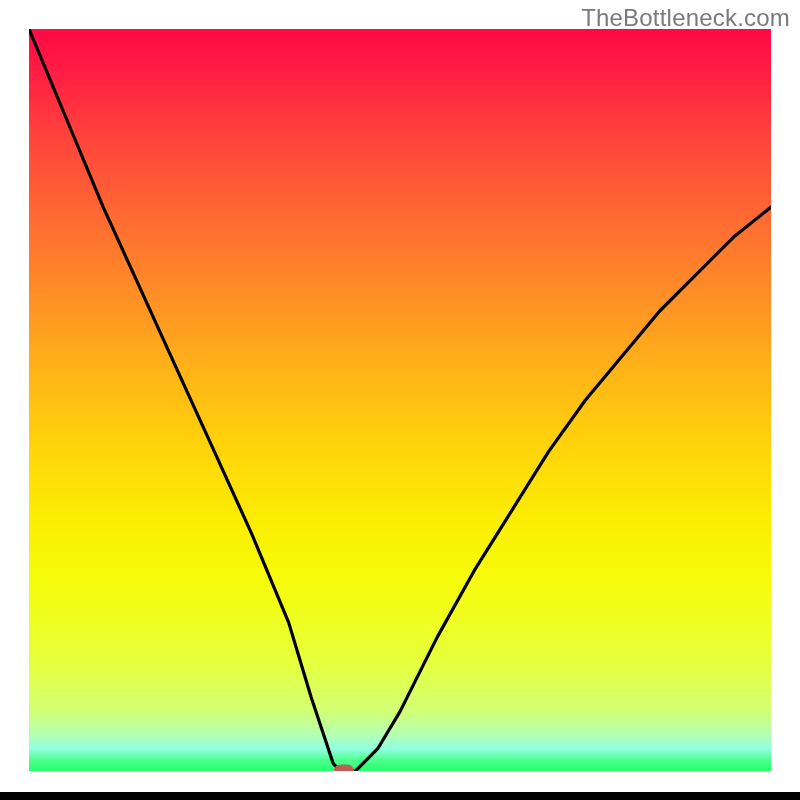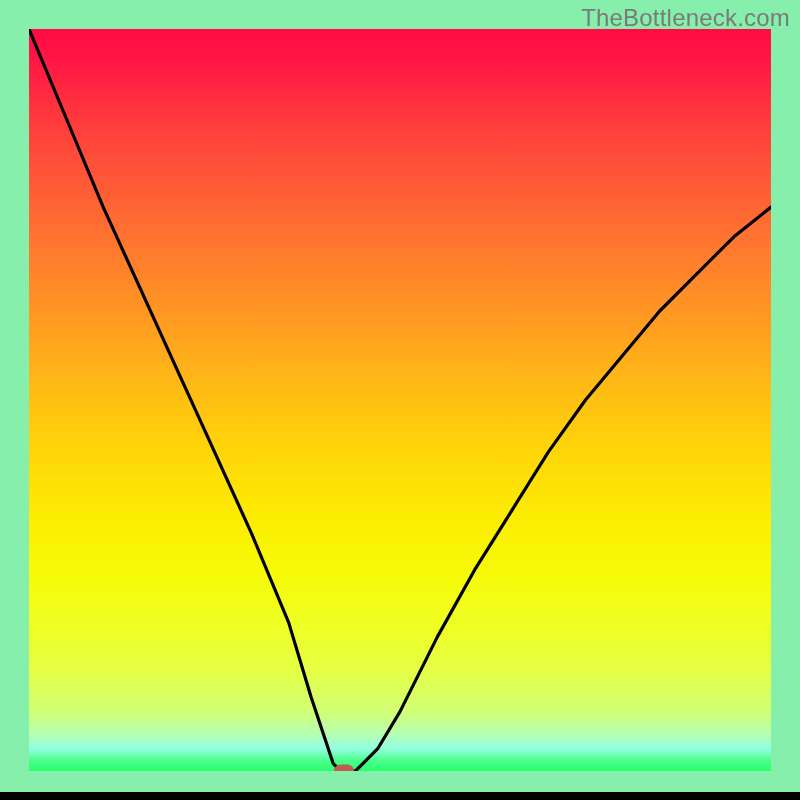--- a/index.html
+++ b/index.html
@@ -10,21 +10,21 @@
     background: #000;
     overflow: hidden;
     font-family: Arial, Helvetica, sans-serif;
   }
   .frame {
     position: absolute;
     left: 0;
     top: 0;
     width: 800px;
     height: 792px;
-    background: #86efac;
+    background: #ffffff;
   }
   .plot-area {
     position: absolute;
     left: 29px;
     top: 29px;
     width: 742px;
     height: 742px;
     overflow: hidden;
   }
   .gradient {

